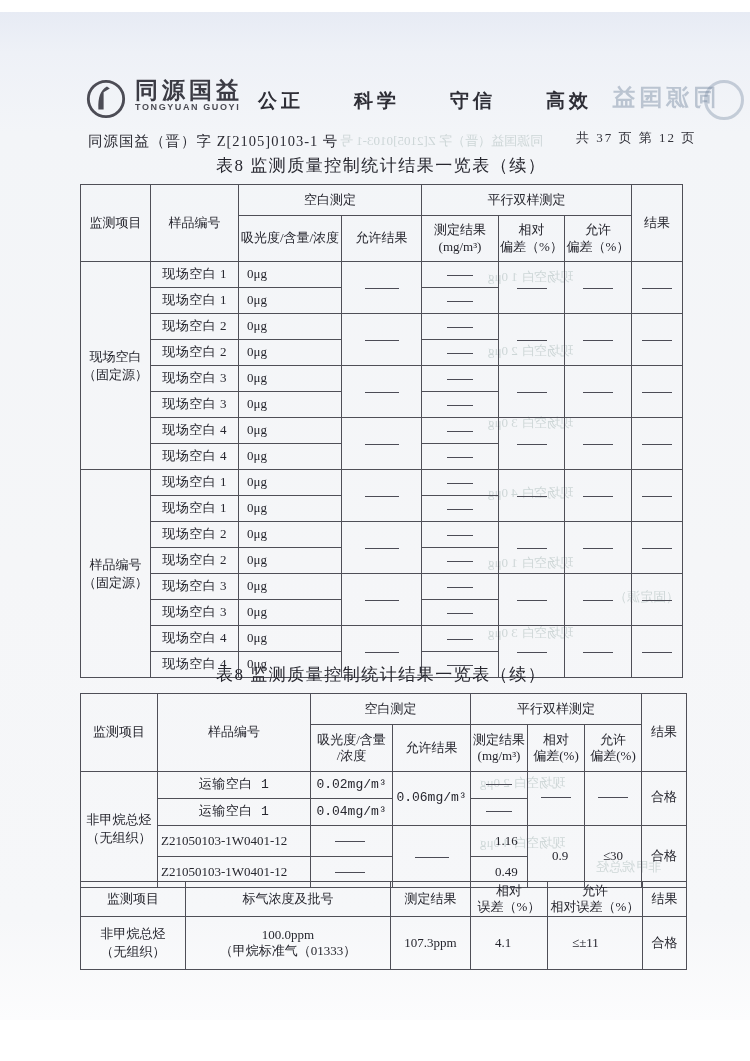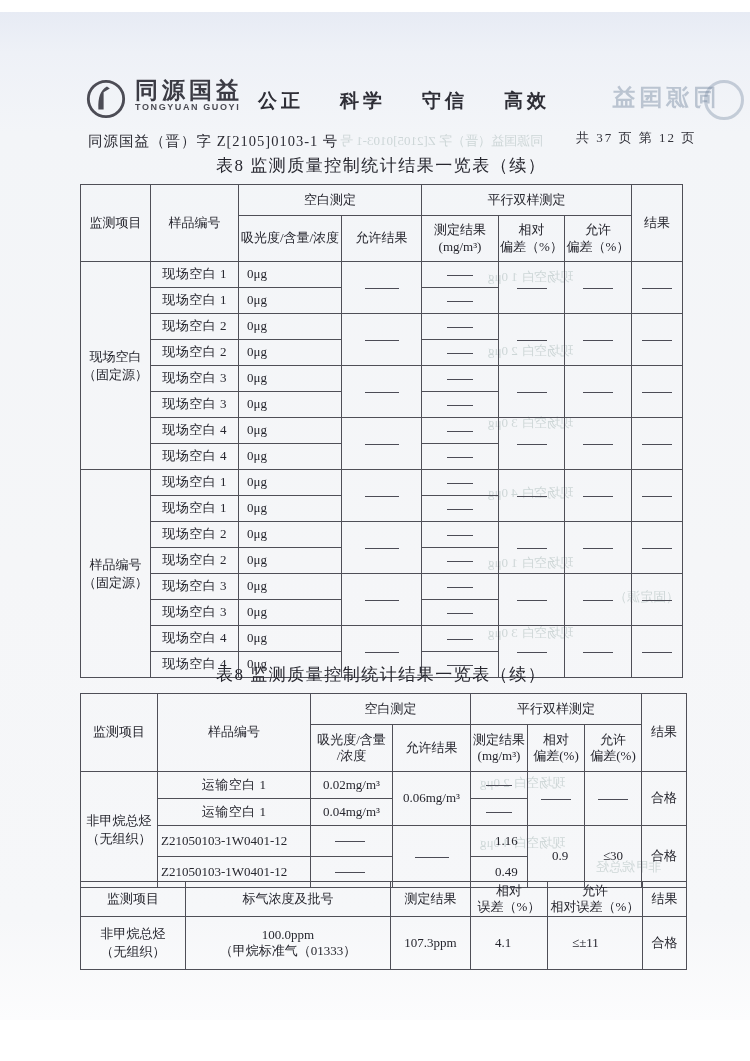--- a/index.html
+++ b/index.html
@@ -11,41 +11,41 @@
   }
   .page{
     position:absolute;left:0;top:12px;width:750px;height:1008px;
     background:linear-gradient(180deg,#e7ebf4 0%,#eef1f7 4%,#f3f5f8 12%,#f5f6f8 55%,#f6f7f9 90%,#fcfcfd 100%);
   }
   
   .logo-wrap{position:absolute;left:85px;top:66px;display:flex;align-items:flex-start;gap:8px;}
   .logo-circle{width:42px;height:42px;flex:0 0 42px;}
   .logo-text-cn{font-size:23px;font-weight:700;letter-spacing:4px;color:#3b3b44;line-height:1.05;font-family:"Liberation Sans",sans-serif;}
   .logo-text-en{font-size:9px;font-weight:700;letter-spacing:1.6px;color:#4a4a52;font-family:"Liberation Sans",sans-serif;}
-  .slogan{position:absolute;left:258px;top:76px;display:flex;gap:36px;font-size:19px;font-weight:700;color:#2e2e36;letter-spacing:4px;}
+  .slogan{position:absolute;left:258px;top:76px;display:flex;gap:50px;font-size:19px;font-weight:700;color:#2e2e36;letter-spacing:4px;}
   .doc-number{position:absolute;left:88px;top:120px;font-size:14.5px;letter-spacing:1px;color:#2b2b33;}
   .page-info{position:absolute;left:576px;top:117px;font-size:13px;color:#33333b;letter-spacing:2px;white-space:nowrap;}
   .tbl-title{position:absolute;left:80px;width:602px;text-align:center;font-size:17px;letter-spacing:1.5px;color:#26262e;}
   #title1{top:142px;}
   #title2{top:651px;}
   
   table{border-collapse:collapse;table-layout:fixed;position:absolute;background:transparent;}
   th,td{border:1px solid #4f4f57;font-weight:400;padding:0;font-size:13px;color:#26262e;line-height:1.25;overflow:hidden;}
   table{border:1.5px solid #3c3c43;}
   th{text-align:center;vertical-align:middle;}
   td{text-align:center;vertical-align:middle;}
   #table1{left:80px;top:172px;width:602px;}
   #table2{left:80px;top:681px;width:606px;}
   #table3{left:80px;top:869px;width:606px;}
   #table1 .hr1 th{height:30px;}
   #table1 .hr2 th{height:45px;}
   #table1 td{height:25px;}
   #table2 .hr1 th{height:30px;}
   #table2 .hr2 th{height:46px;}
-  #table2 tr.b1 td{height:26px;}
+  #table2 tr.b1 td{height:26px;font-family:Liberation Mono, monospace;}
   #table2 tr.b3 td{height:30px;}
   #table3 .hr th{height:34px;}
   #table3 td{height:52px;}
   .proj div{line-height:1.35;}
   .val{text-align:left;padding-left:8px;}
   .lft{text-align:left;padding-left:24px;}
   .smp{letter-spacing:0.5px;}
   .dash{display:inline-block;width:30px;height:0;border-top:1.5px solid #4c4c56;vertical-align:middle;}
   .dash.w26{width:26px;}
   .dash.w34{width:34px;}

